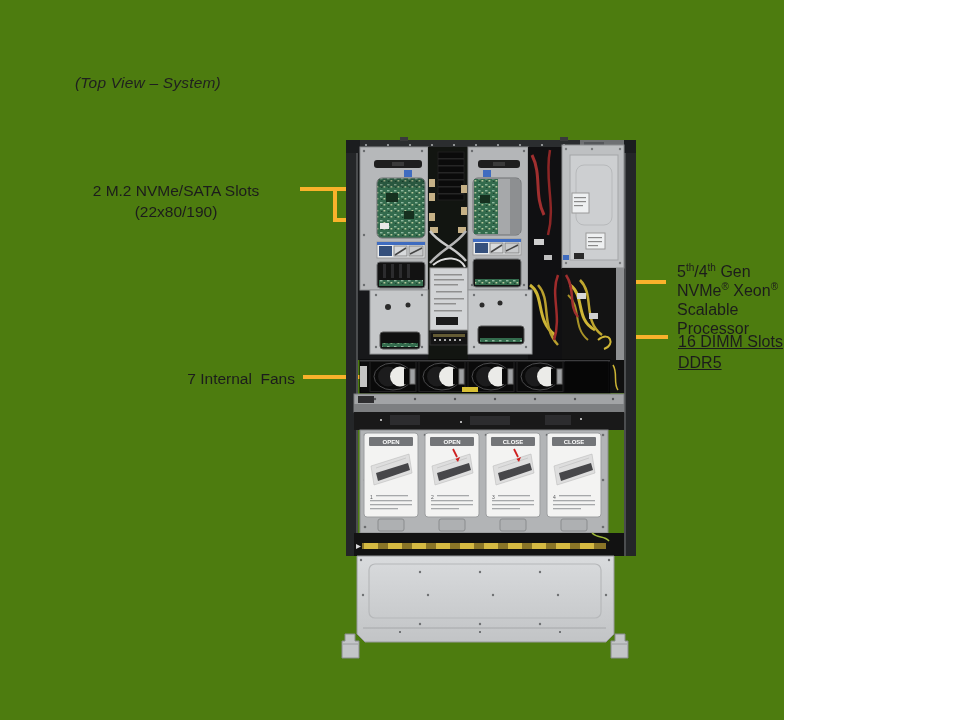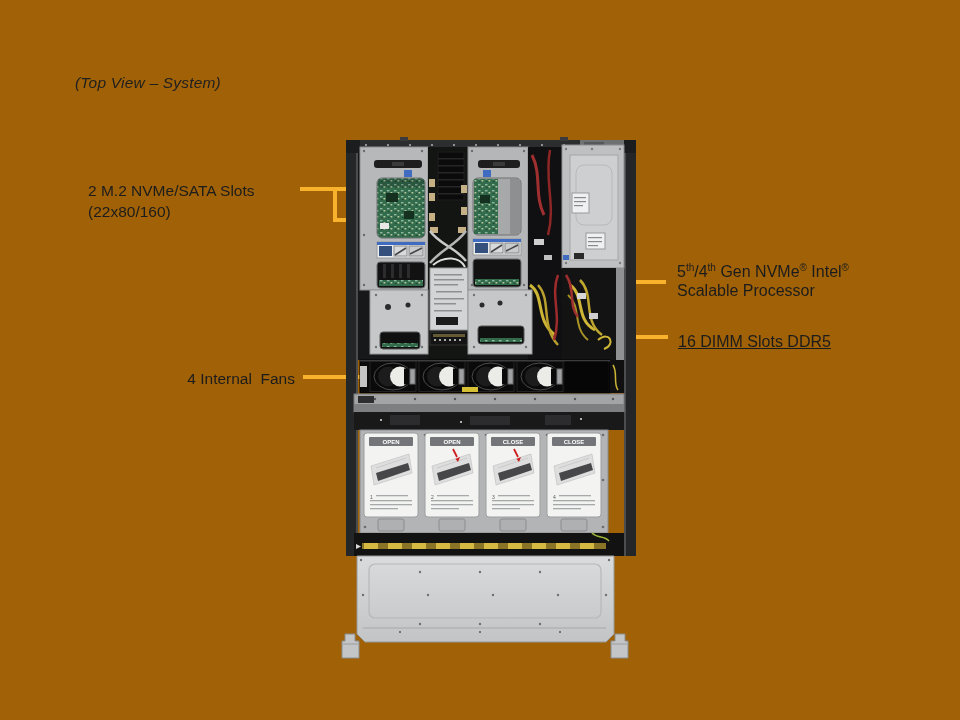--- a/index.html
+++ b/index.html
@@ -1,48 +1,48 @@
 <!DOCTYPE html>
 <html style="--accent: #F9B22B;"><head>
 <meta charset="utf-8">
 <style>
   :root{ --accent:#F9B22B; }
   html,body{margin:0;padding:0;background:#fff;}
-  .page{position:relative;width:960px;height:720px;background:#a16207;overflow:hidden;
+  .page{position:relative;width:784px;height:720px;background:#4d7c0f;overflow:hidden;
         font-family:"Liberation Sans", sans-serif;color:#1d1d1f;}
   .title{position:absolute;left:75px;top:74px;font-size:15.5px;font-style:italic;
          letter-spacing:.2px;color:#1f1f1f;}
   .lbl{position:absolute;font-size:15.5px;line-height:21px;color:#1c1c1c;}
-  .lbl.m2{left:88px;top:180px;width:200px;text-align:left;}
+  .lbl.m2{left:76px;top:180px;width:200px;text-align:center;}
   .lbl.cpu{left:677px;top:262px;font-size:16px;line-height:19px;}
   .lbl.cpu sup{font-size:10px;line-height:0;}
   .lbl.dimm{left:678px;top:331px;font-size:16px;text-decoration:underline;}
   .lbl.fans{left:95px;top:368px;width:200px;text-align:right;white-space:pre;}
   .callout{position:absolute;background:var(--accent);}
   svg text{font-family:"Liberation Sans", sans-serif;}
 </style>
 </head>
 <body>
 
 <div class="page">
 
   <div class="title">(Top View – System)</div>
 
   <div class="lbl m2">
     <div>2 M.2 NVMe/SATA Slots</div>
-    <div>(22x80/160)</div>
+    <div>(22x80/190)</div>
   </div>
 
   <div class="lbl cpu">
-    <div><span>5</span><sup>th</sup><span>/4</span><sup>th</sup><span> Gen NVMe</span><sup>®</sup><span> Intel</span><sup>®</sup></div>
+    <div><span>5</span><sup>th</sup><span>/4</span><sup>th</sup><span> Gen NVMe</span><sup>®</sup><span> Xeon</span><sup>®</sup></div>
     <div>Scalable Processor</div>
   </div>
 
   <div class="lbl dimm">16 DIMM Slots DDR5</div>
-  <div class="lbl fans">4 Internal  Fans</div>
+  <div class="lbl fans">7 Internal  Fans</div>
 
   <div class="callout" style="left:300px;top:187px;width:133px;height:4px;"></div>
   <div class="callout" style="left:333px;top:187px;width:4px;height:35px;"></div>
   <div class="callout" style="left:333px;top:218px;width:70px;height:4px;"></div>
   <div class="callout" style="left:458px;top:280px;width:208px;height:4px;"></div>
   <div class="callout" style="left:505px;top:317px;width:125px;height:4px;"></div>
   <div class="callout" style="left:626px;top:317px;width:4px;height:22px;"></div>
   <div class="callout" style="left:403px;top:335px;width:265px;height:4px;"></div>
   <div class="callout" style="left:303px;top:375px;width:65px;height:4px;"></div>
 

